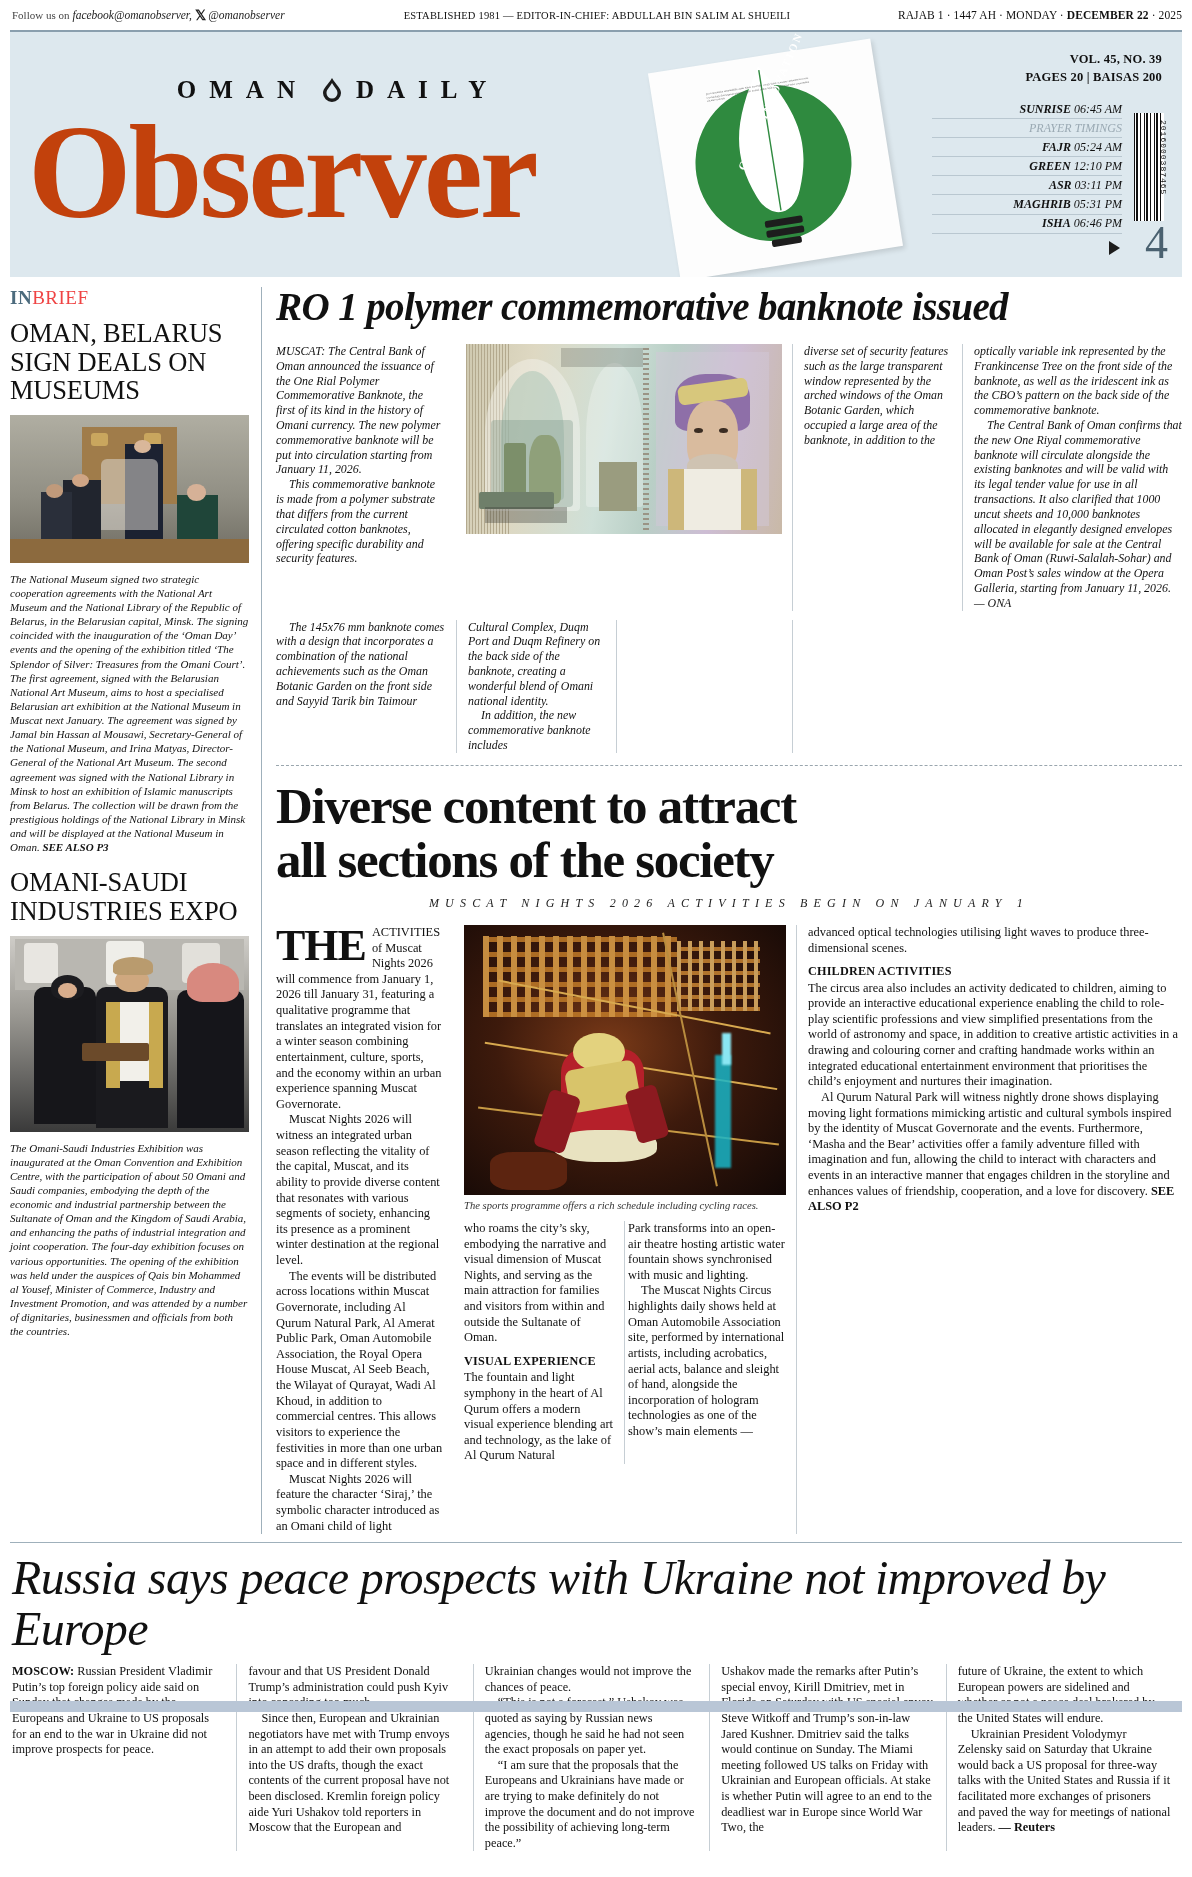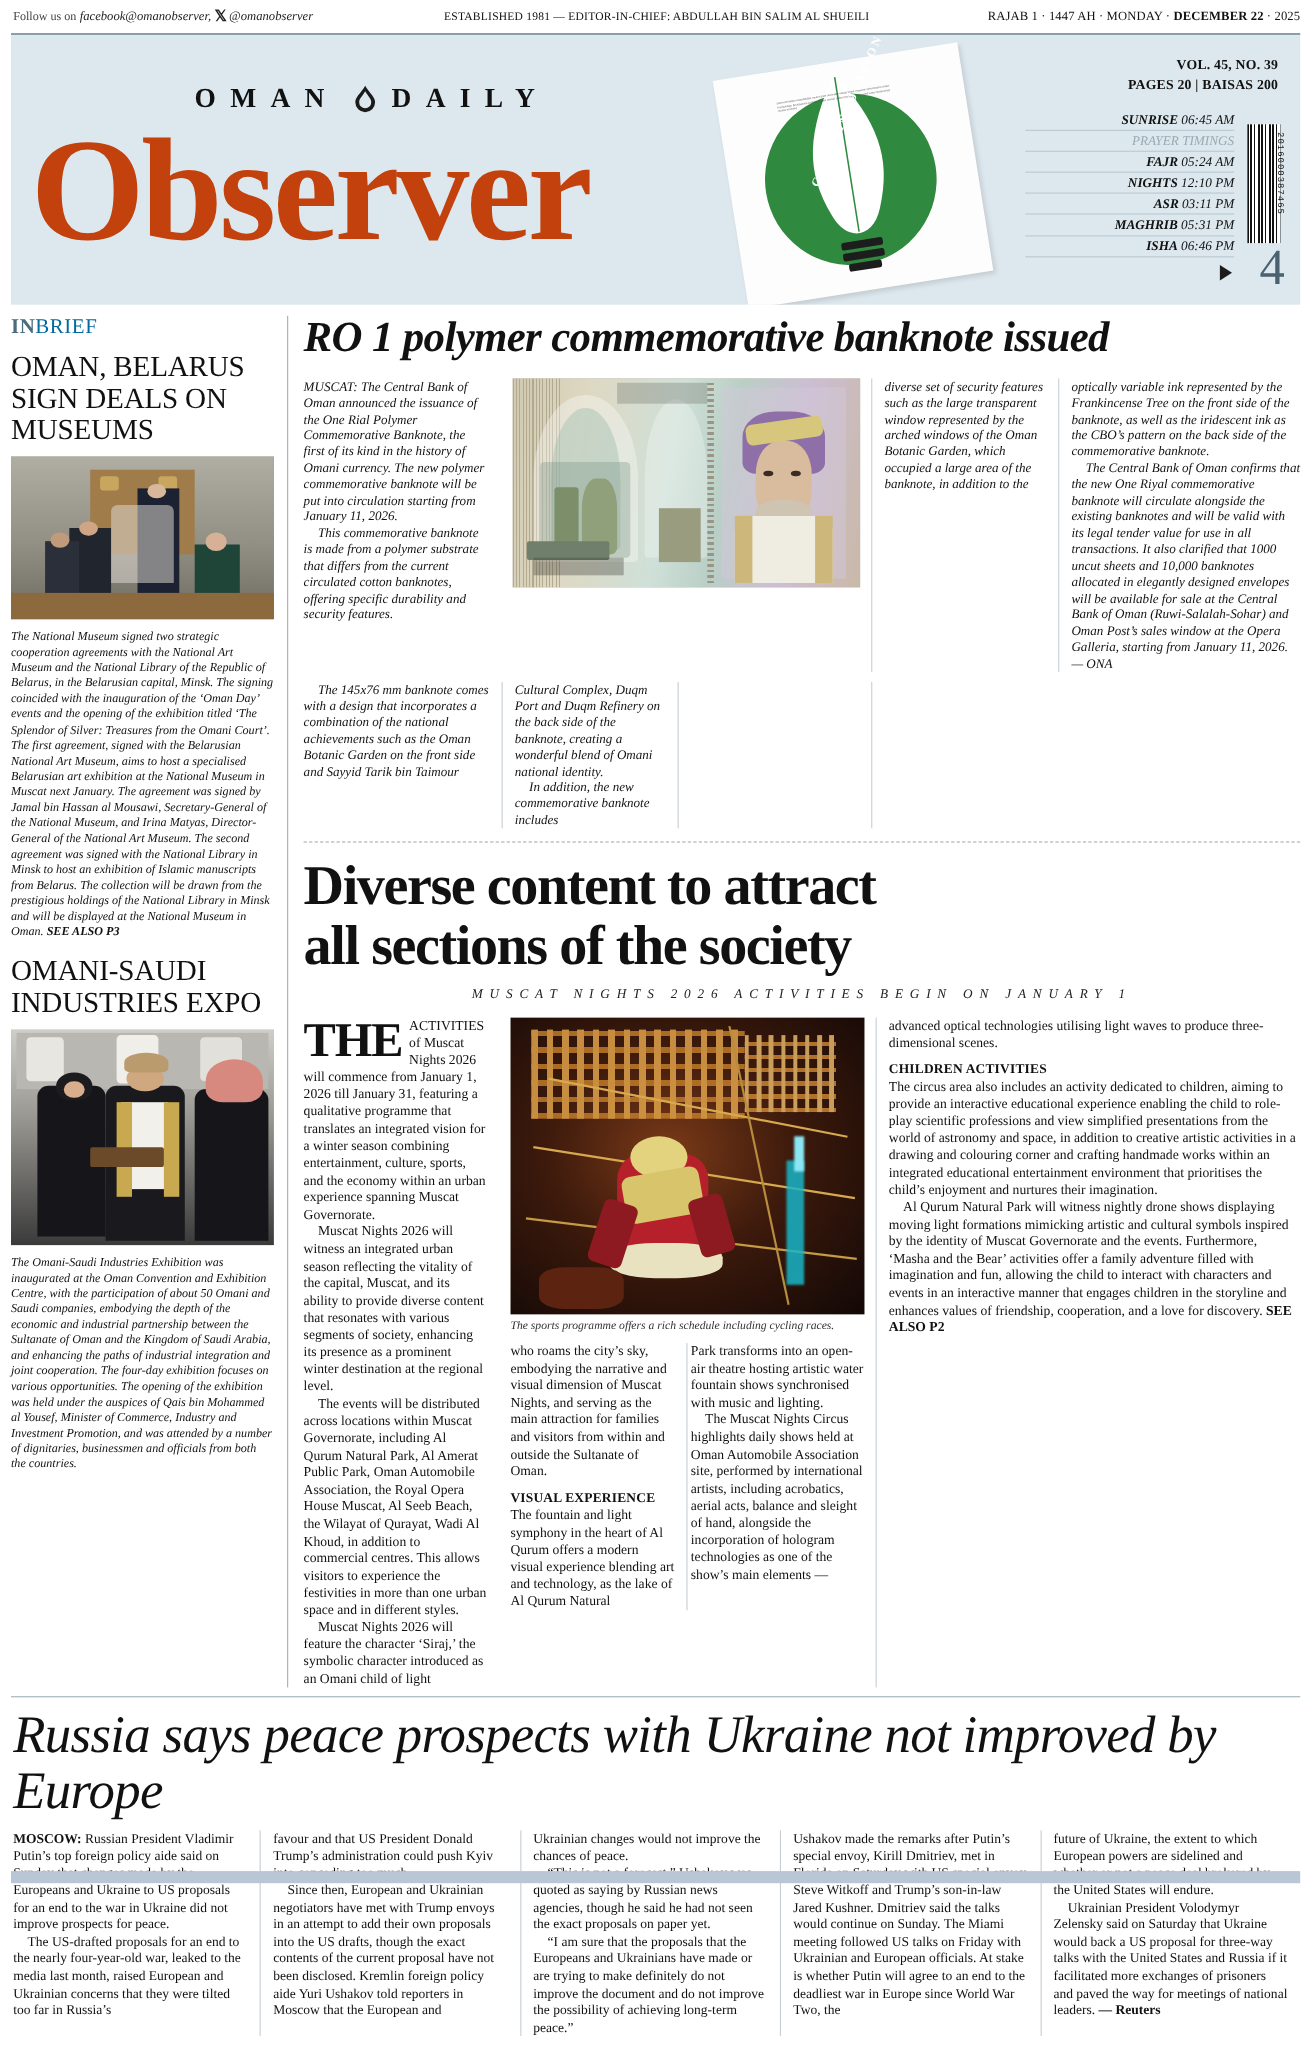--- a/index.html
+++ b/index.html
@@ -116,21 +116,21 @@
   }
 
   
   .content{position:relative;margin:10px 10px 0;}
   .cols{display:flex;}
   .leftrail{width:252px;flex:0 0 252px;padding-right:12px;box-sizing:border-box;border-right:1px solid #9fb0bb;}
   .mainarea{flex:1;padding-left:14px;box-sizing:border-box;}
 
   .inbrief{font-size:19px;letter-spacing:.5px;margin:0 0 10px;}
   .inbrief .in{color:#4c6b7d;font-weight:bold;}
-  .inbrief .brief{color:#0369a1;}
+  .inbrief .brief{color:#ef4444;}
 
   .brief-head{
     font-size:26.5px;line-height:1.08;font-weight:normal;
     margin:2px 0 10px;letter-spacing:-.2px;
   }
   .brief-photo{width:100%;height:148px;display:block;object-fit:cover;}
   .brief-photo2{width:100%;height:196px;display:block;}
   .brief-body{
     font-style:italic;font-size:11px;line-height:1.285;
     text-align:left;margin-top:9px;
@@ -282,21 +282,21 @@
         <span>06:45 AM</span>
       </div>
       <div class="row dim">
         <span class="lbl">PRAYER TIMINGS</span>
       </div>
       <div class="row">
         <span class="lbl">FAJR</span>
         <span>05:24 AM</span>
       </div>
       <div class="row">
-        <span class="lbl">NIGHTS</span>
+        <span class="lbl">GREEN</span>
         <span>12:10 PM</span>
       </div>
       <div class="row">
         <span class="lbl">ASR</span>
         <span>03:11 PM</span>
       </div>
       <div class="row">
         <span class="lbl">MAGHRIB</span>
         <span>05:31 PM</span>
       </div>
@@ -508,21 +508,20 @@
     </div>
   </div>
 
   <div class="bottomrule"></div>
   <h1 class="ru-head">Russia says peace prospects with Ukraine not improved by Europe</h1>
   <div class="ru-grid">
     <div class="ru-col">
       <p class="first">
         <b>MOSCOW:</b><span> Russian President Vladimir Putin’s top foreign policy aide said on Sunday that changes made by the Europeans and Ukraine to US proposals for an end to the war in Ukraine did not improve prospects for peace.</span>
       </p>
-      <p>The US-drafted proposals for an end to the nearly four-year-old war, leaked to the media last month, raised European and Ukrainian concerns that they were tilted too far in Russia’s</p>
     </div>
     <div class="ru-col">
       <p class="first">favour and that US President Donald Trump’s administration could push Kyiv into conceding too much.</p>
       <p>Since then, European and Ukrainian negotiators have met with Trump envoys in an attempt to add their own proposals into the US drafts, though the exact contents of the current proposal have not been disclosed. Kremlin foreign policy aide Yuri Ushakov told reporters in Moscow that the European and</p>
     </div>
     <div class="ru-col">
       <p class="first">Ukrainian changes would not improve the chances of peace.</p>
       <p>“This is not a forecast,” Ushakov was quoted as saying by Russian news agencies, though he said he had not seen the exact proposals on paper yet.</p>
       <p>“I am sure that the proposals that the Europeans and Ukrainians have made or are trying to make definitely do not improve the document and do not improve the possibility of achieving long-term peace.”</p>
     </div>

